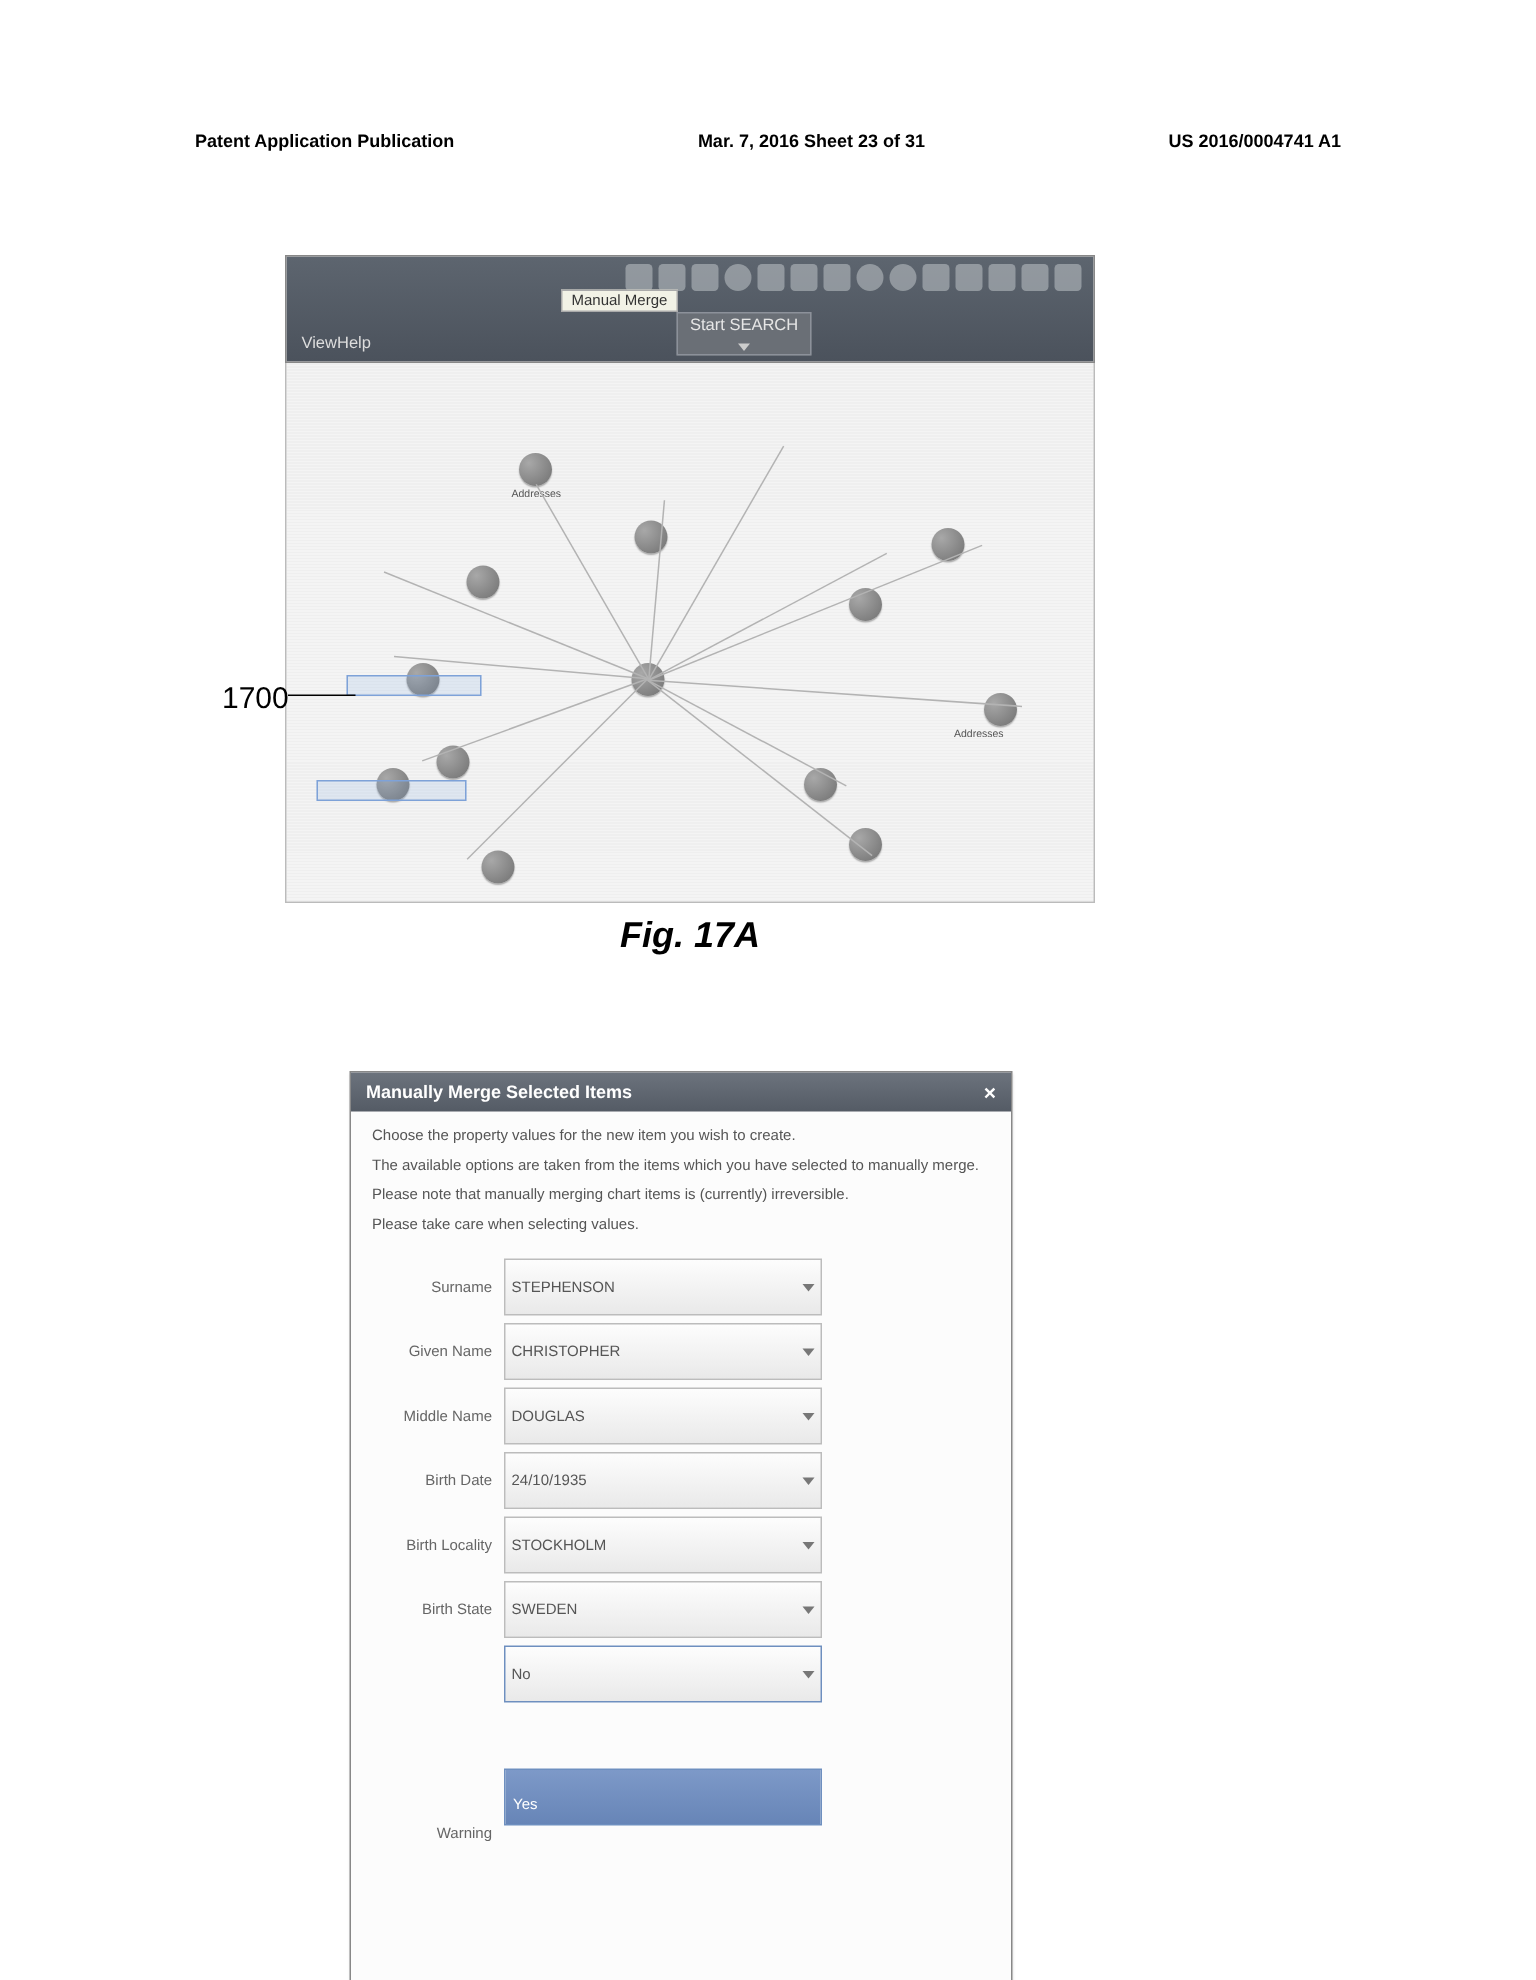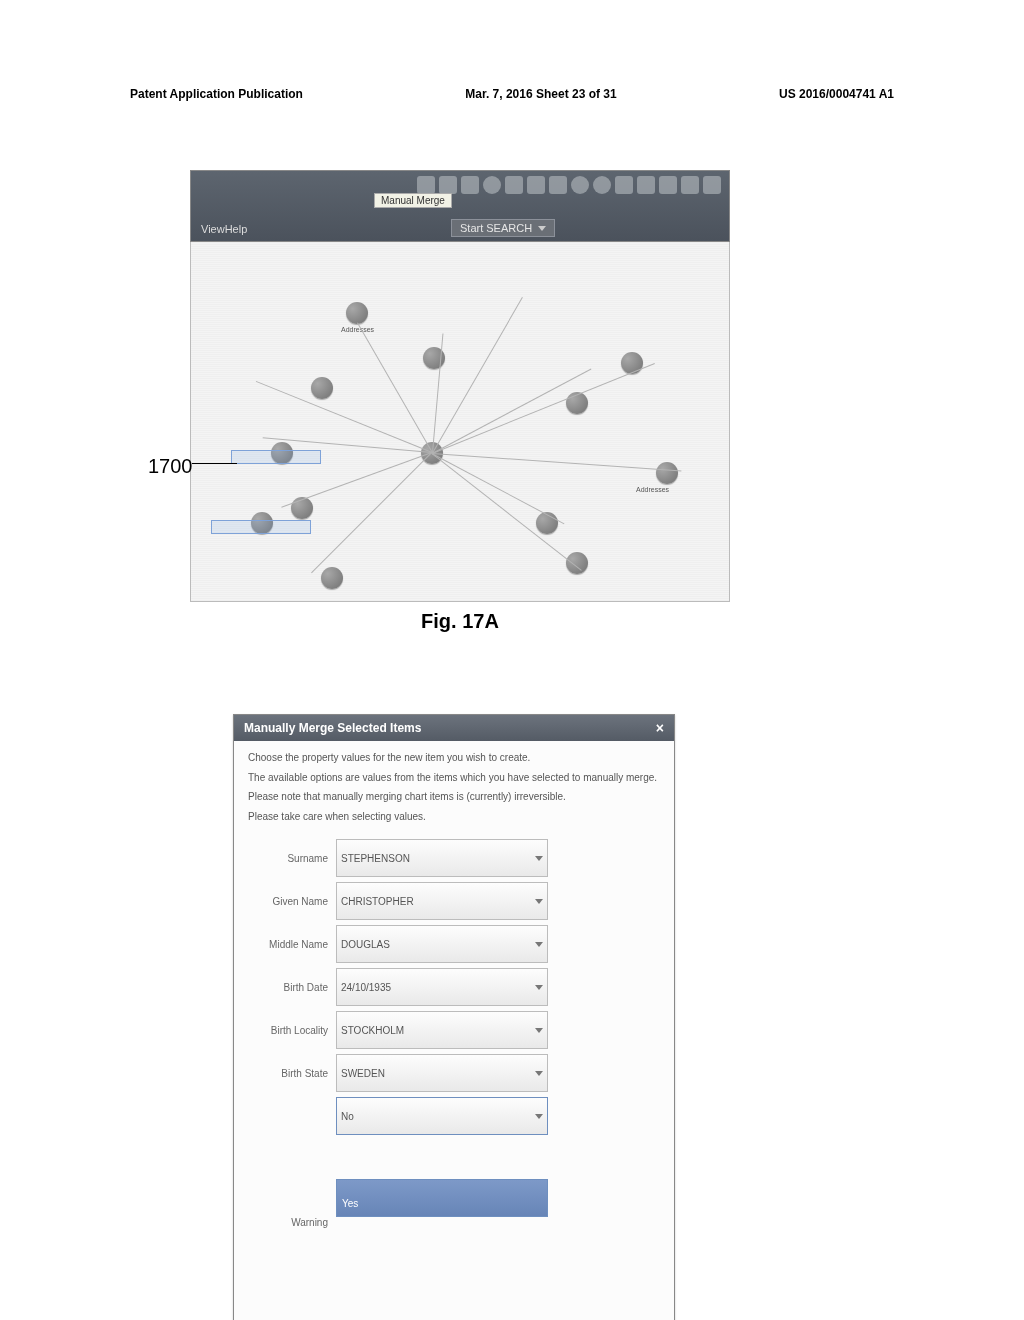--- a/index.html
+++ b/index.html
@@ -75,20 +75,21 @@
     bottom: 4px;
     left: 260px;
     background: #6a6f76;
     border: 1px solid #8c919a;
     color: #e6e6e6;
     padding: 2px 8px;
     font-size: 11px;
     display: flex;
     align-items: center;
     gap: 6px;
+    flex-direction: column;
   }
   .chev { width:0;height:0;border-left:4px solid transparent;border-right:4px solid transparent;border-top:5px solid #ccc; }
   .graph-area {
     height: 360px;
     background: repeating-linear-gradient(0deg,#efefef 0 1px,#f4f4f4 1px 2px);
     border: 1px solid #bbb;
     border-top: none;
     position: relative;
     overflow: hidden;
   }
@@ -126,22 +127,23 @@
     color: #000;
   }
   .ref-line {
     position: absolute;
     height: 1px;
     background: #000;
   }
   .fig-caption {
     text-align: center;
     font-weight: bold;
-    font-size: 20px;
+    font-size: 24px;
     margin-top: 8px;
+    font-style: italic;
   }
   .fig17b {
     position: absolute;
     top: 714px;
     left: 233px;
     width: 442px;
   }
   .dlg {
     border: 1px solid #888;
     background: #fcfcfc;
@@ -294,21 +296,21 @@
 <div class="ref-line" style="top:463px;left:192px;width:45px"></div>
 
 <div class="fig-wrapper fig17b">
   <div class="dlg">
     <div class="dlg-title">
       <span>Manually Merge Selected Items</span>
       <span class="dlg-close">×</span>
     </div>
     <div class="dlg-body">
       <p>Choose the property values for the new item you wish to create.</p>
-      <p>The available options are values from the items which you have selected to manually merge.</p>
+      <p>The available options are taken from the items which you have selected to manually merge.</p>
       <p>Please note that manually merging chart items is (currently) irreversible.</p>
       <p>Please take care when selecting values.</p>
     </div>
     <div class="form">
       <div class="form-row">
         <label>Surname</label>
         <div class="select">
           <span>STEPHENSON</span>
           <span class="chev"></span>
         </div>

